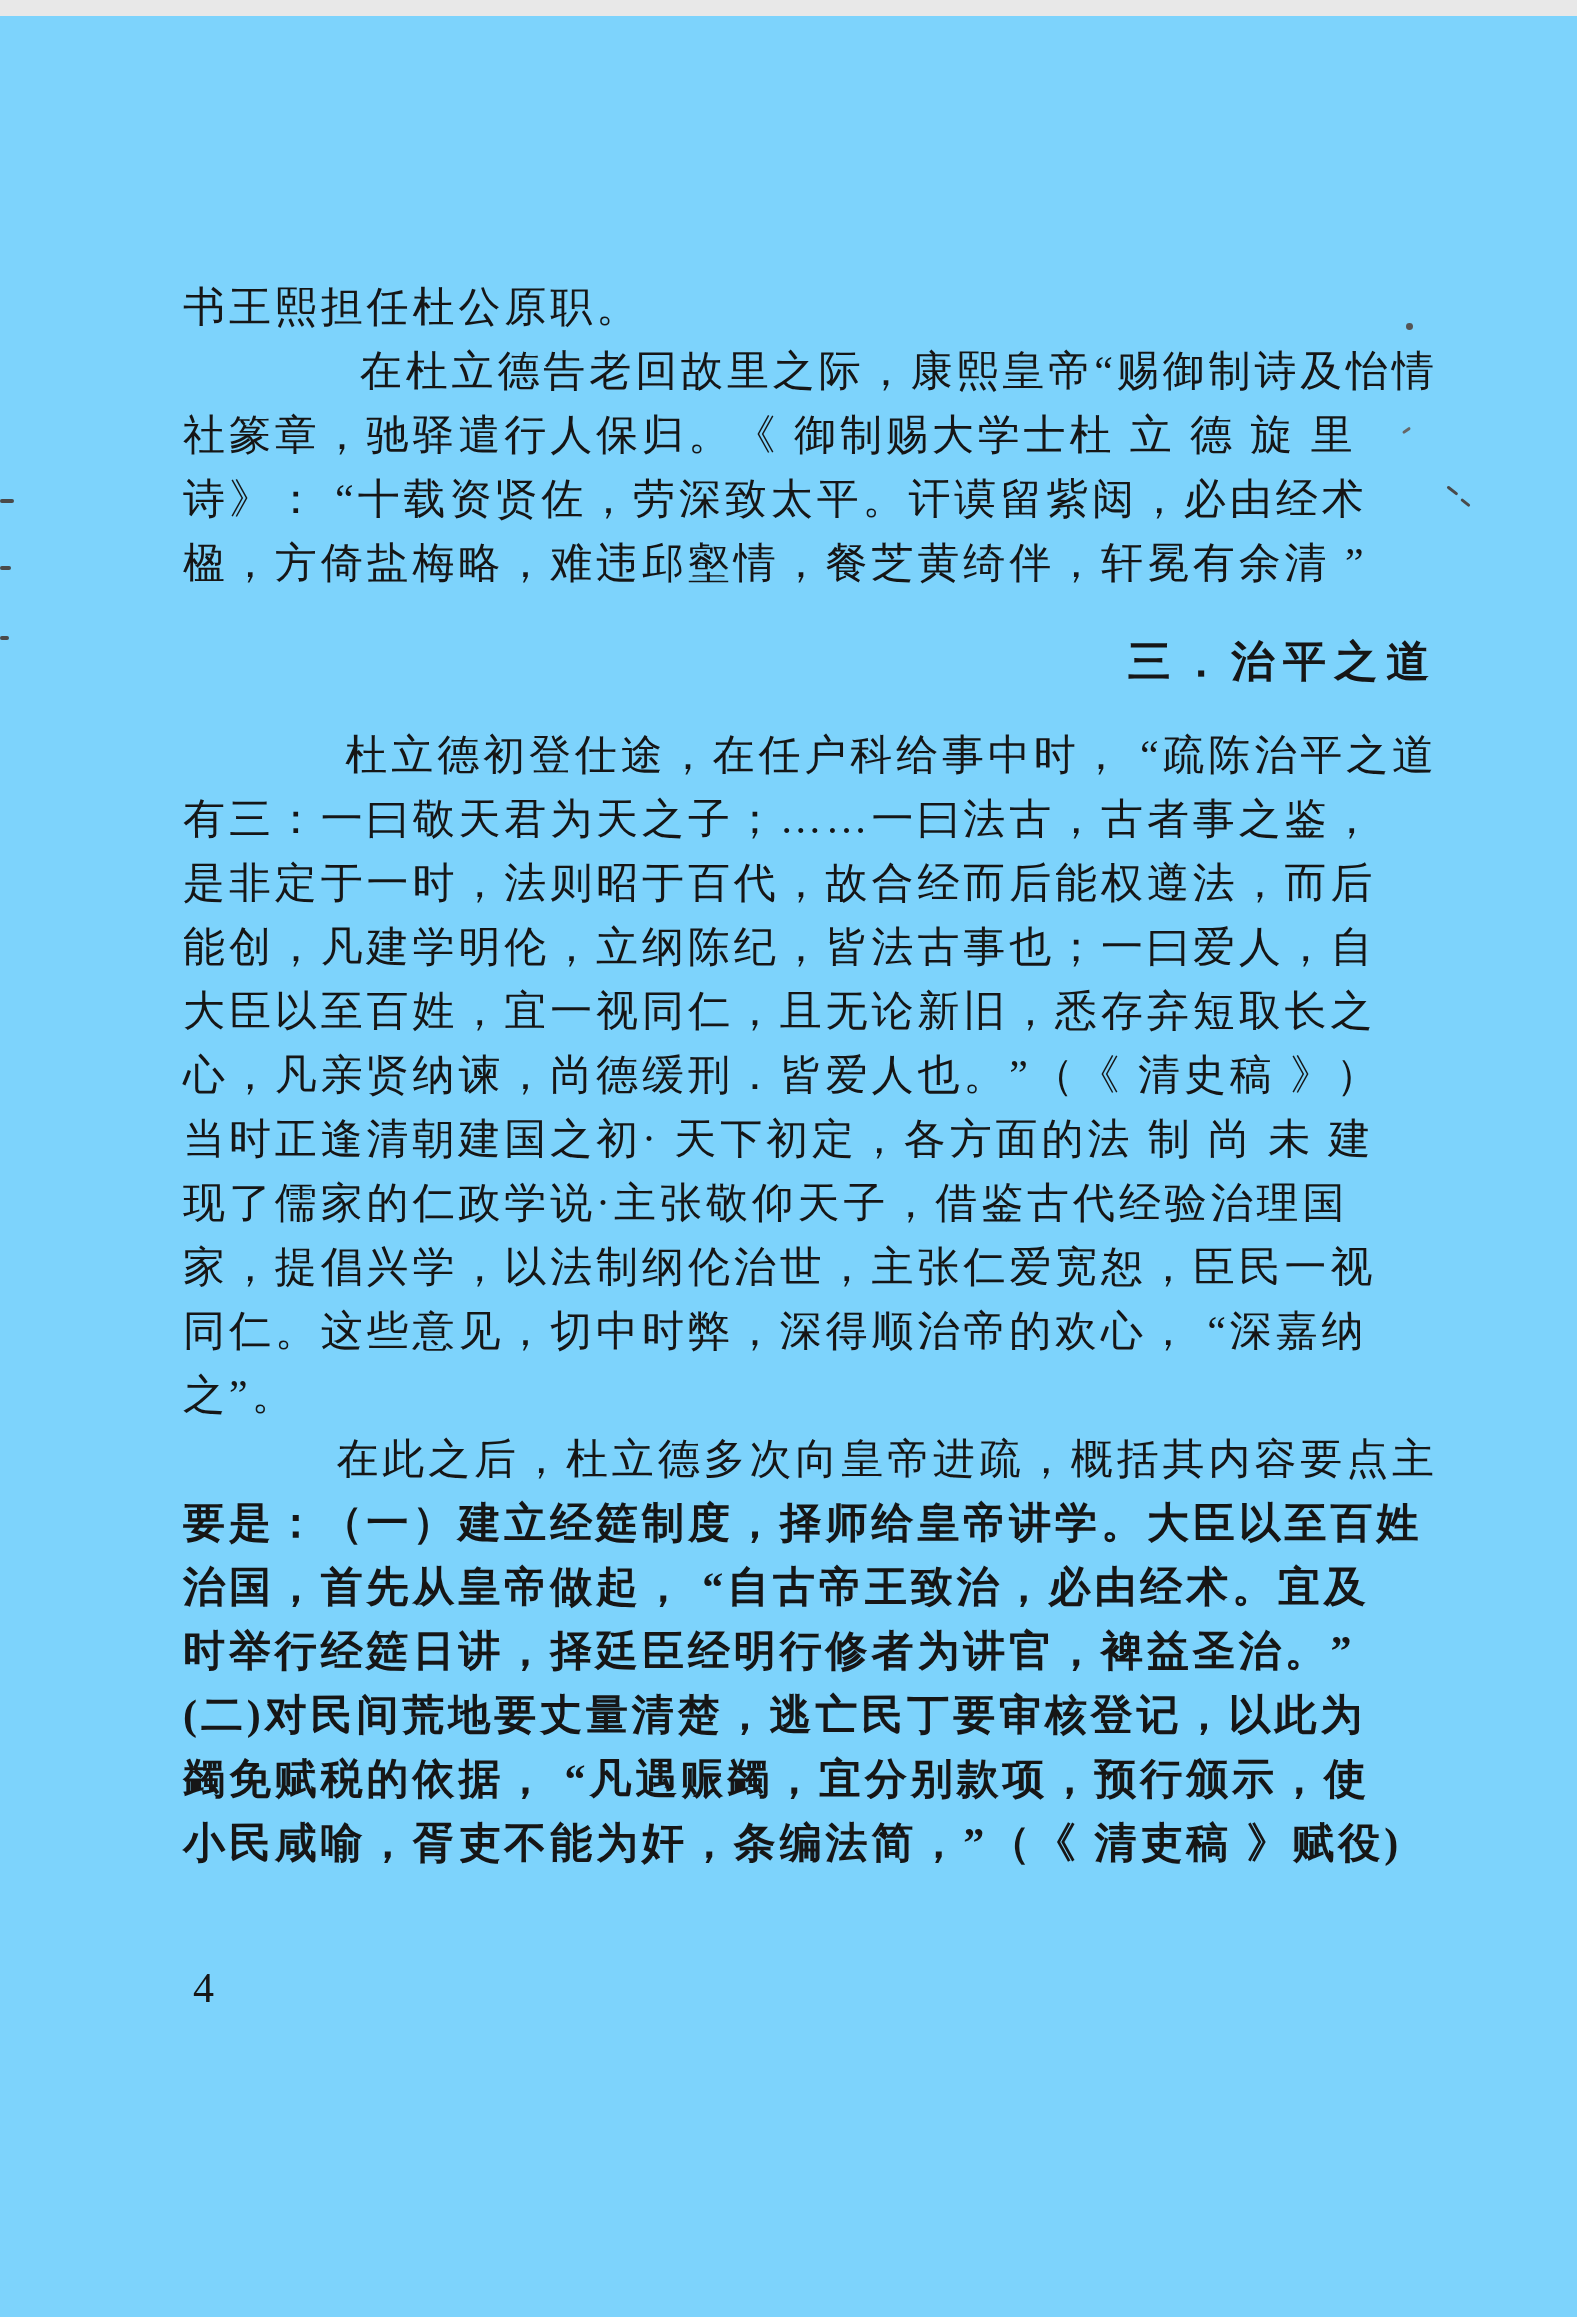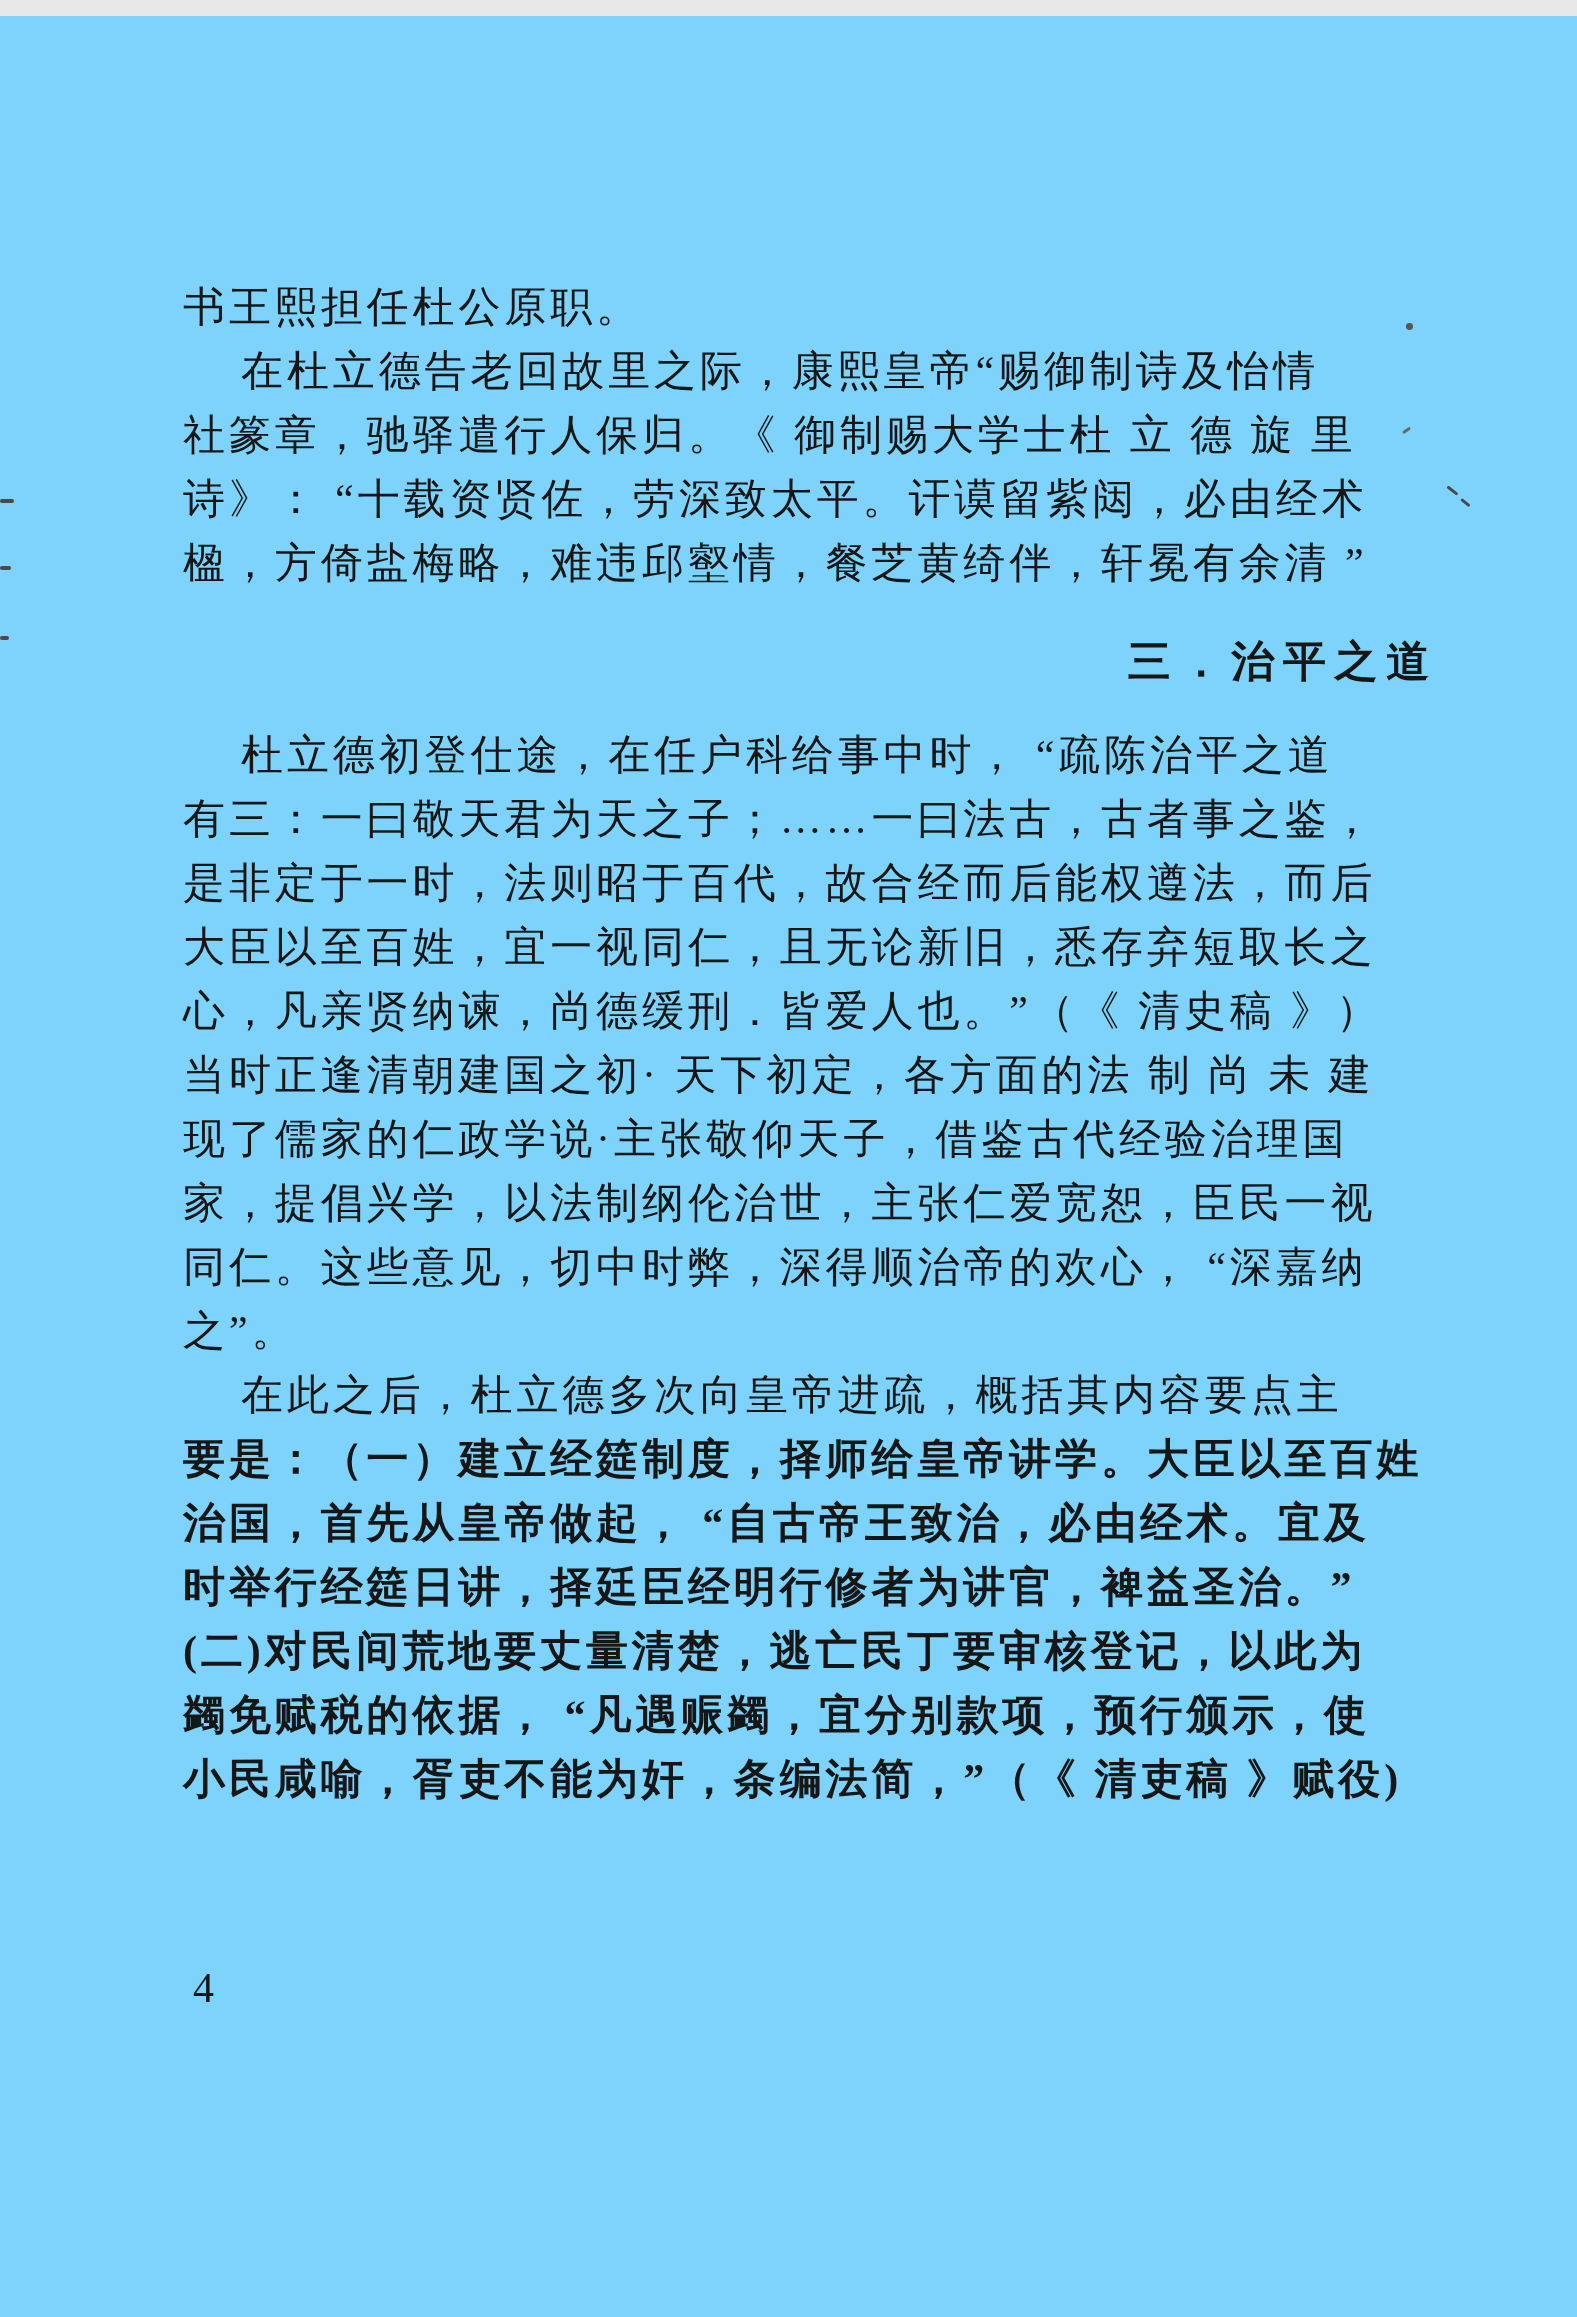--- a/index.html
+++ b/index.html
@@ -17,21 +17,21 @@
     left:183px; top:259px;
     width:1255px;
   }
   .line {
     font-size:42px;
     line-height:64px;
     letter-spacing:3.9px;
     white-space:pre;
     font-weight:500;
   }
-  .line.indent { text-indent:58px; }
+  .line.indent { text-indent:58px;text-align:right; }
   .line.bold { font-weight:700; }
   .line.heading {
     font-weight:700;
     text-align:right;
     font-size:43px;
     letter-spacing:8.7px;
     margin:35px 0 29px 0;
     white-space:normal;
     text-indent:0;
   }
@@ -58,20 +58,21 @@
   <div class="column">
       <div class="line">书王熙担任杜公原职。</div>
       <div class="line indent">在杜立德告老回故里之际，康熙皇帝“赐御制诗及怡情</div>
       <div class="line">社篆章，驰驿遣行人保归。《 御制赐大学士杜 立 德 旋 里</div>
       <div class="line">诗》： “十载资贤佐，劳深致太平。讦谟留紫闼，必由经术</div>
       <div class="line">楹，方倚盐梅略，难违邱壑情，餐芝黄绮伴，轩冕有余清 ”</div>
       <div class="line heading">三．治平之道</div>
       <div class="line indent">杜立德初登仕途，在任户科给事中时， “疏陈治平之道</div>
       <div class="line">有三：一曰敬天君为天之子；……一曰法古，古者事之鉴，</div>
       <div class="line">是非定于一时，法则昭于百代，故合经而后能权遵法，而后</div>
+      <div class="line">能创，凡建学明伦，立纲陈纪，皆法古事也；一曰爱人，自</div>
       <div class="line">大臣以至百姓，宜一视同仁，且无论新旧，悉存弃短取长之</div>
       <div class="line">心，凡亲贤纳谏，尚德缓刑．皆爱人也。”（《 清史稿 》）</div>
       <div class="line">当时正逢清朝建国之初· 天下初定，各方面的法 制 尚 未 建</div>
       <div class="line">现了儒家的仁政学说·主张敬仰天子，借鉴古代经验治理国</div>
       <div class="line">家，提倡兴学，以法制纲伦治世，主张仁爱宽恕，臣民一视</div>
       <div class="line">同仁。这些意见，切中时弊，深得顺治帝的欢心， “深嘉纳</div>
       <div class="line">之”。</div>
       <div class="line indent">在此之后，杜立德多次向皇帝进疏，概括其内容要点主</div>
       <div class="line bold">要是：（一）建立经筵制度，择师给皇帝讲学。大臣以至百姓</div>
       <div class="line bold">治国，首先从皇帝做起， “自古帝王致治，必由经术。宜及</div>

